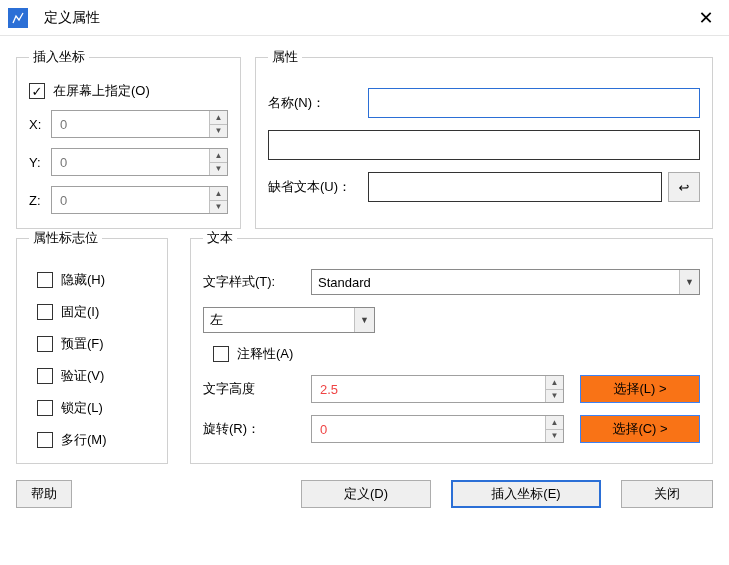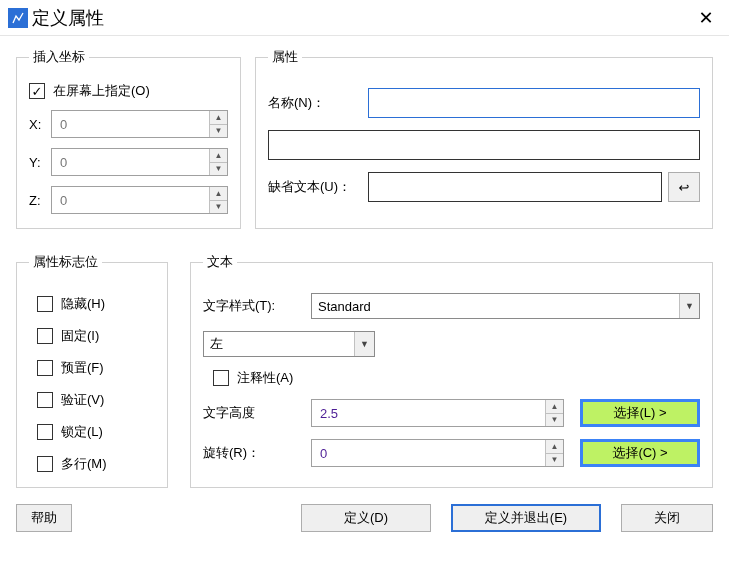--- a/index.html
+++ b/index.html
@@ -1,42 +1,42 @@
 <!DOCTYPE html>
 <html><head>
 <meta charset="utf-8">
 <style>
 * { box-sizing: border-box; margin: 0; padding: 0; font-family: "Microsoft YaHei", "SimSun", sans-serif; }
 body { width: 729px; height: 565px; background: #fff; font-size: 13px; color: #000; overflow: hidden; }
 
 .titlebar { height: 36px; display: flex; align-items: center; padding: 0 0 0 8px; border-bottom: 1px solid #e5e5e5; }
 .titlebar .app-icon { width: 20px; height: 20px; background: #2b6fd6; display: flex; align-items: center; justify-content: center; }
 .titlebar .app-icon svg { width: 14px; height: 14px; }
-.titlebar .title { margin-left: 4px; font-size: 18px; }
+.titlebar .title { margin-left: 16px; font-size: 14px; }
 .titlebar .close-x { margin-left: auto; width: 46px; height: 36px; display: flex; align-items: center; justify-content: center; font-size: 18px; cursor: default; }
 
 .content { padding: 12px 16px 6px 16px; }
 
 fieldset { border: 1px solid #d0d0d0; padding: 10px 12px 14px 12px; }
 legend { padding: 0 4px; font-size: 13px; }
 
 .row { display: flex; align-items: center; margin-top: 10px; }
 .row:first-of-type { margin-top: 6px; }
 
 .checkbox { width: 16px; height: 16px; border: 1px solid #333; background: #fff; display: inline-flex; align-items: center; justify-content: center; margin-right: 8px; flex-shrink: 0; cursor: default; }
 .checkbox.checked::after { content: "✓"; font-size: 13px; line-height: 1; }
 
 .coord-lbl { width: 22px; }
 .spinner-wrap { position: relative; flex: 1; }
 .spinner-input { width: 100%; height: 28px; border: 1px solid #a0a0a0; padding: 0 22px 0 8px; font-size: 13px; color: #777; background: #fff; }
 .spin-btns { position: absolute; right: 1px; top: 1px; bottom: 1px; width: 18px; display: flex; flex-direction: column; }
 .spin-btn { flex: 1; border-left: 1px solid #c0c0c0; background: #f0f0f0; display: flex; align-items: center; justify-content: center; font-size: 8px; color: #555; cursor: default; }
 .spin-btn:first-child { border-bottom: 1px solid #c0c0c0; }
 
-.top-row { display: flex; gap: 14px; margin-bottom: 24px; }
+.top-row { display: flex; gap: 14px; margin-bottom: 0; }
 .insert-coord { width: 225px; }
 .attr-group { flex: 1; }
 
 .attr-row { display: flex; align-items: center; margin-top: 12px; }
 .attr-row:first-child { margin-top: 4px; }
 .attr-lbl { width: 100px; }
 .attr-field { flex: 1; height: 30px; border: 1px solid #333; background: #fff; padding: 0 6px; }
 .attr-field.blue-border { border: 1px solid #2b6fd6; }
 .attr-field-wrap { flex: 1; display: flex; gap: 6px; }
 .icon-btn { width: 32px; height: 30px; border: 1px solid #adadad; background: #f0f0f0; display: flex; align-items: center; justify-content: center; font-size: 13px; cursor: default; }
@@ -48,23 +48,23 @@
 
 .txt-row { display: flex; align-items: center; margin-top: 12px; }
 .txt-row:first-child { margin-top: 4px; }
 .txt-lbl { width: 108px; }
 .select-wrap { position: relative; }
 .select-wrap.full { flex: 1; }
 .select-wrap.w160 { width: 172px; }
 .select { width: 100%; height: 26px; border: 1px solid #8a8a8a; background: #fff; padding: 0 24px 0 6px; display: flex; align-items: center; font-size: 13px; }
 .select-chev { position: absolute; right: 1px; top: 1px; bottom: 1px; width: 20px; background: #efefef; border-left: 1px solid #c0c0c0; display: flex; align-items: center; justify-content: center; font-size: 9px; color: #444; }
 
-.sel-btn { width: 120px; height: 28px; border: 3px solid #3b82f6; background: #bef264; display: flex; align-items: center; justify-content: center; cursor: default; margin-left: 16px; }
+.sel-btn { width: 120px; height: 28px; border: 1px solid #3b82f6; background: #f97316; display: flex; align-items: center; justify-content: center; cursor: default; margin-left: 16px; }
 .txt-spinner { width: 172px; }
-.txt-spinner .spinner-input { color: #4c1d95; }
+.txt-spinner .spinner-input { color: #ef4444; }
 
 .bottom-bar { display: flex; gap: 20px; padding: 10px 16px 10px 16px; align-items: center; }
 .flat-btn { height: 28px; border: 1px solid #adadad; background: #efefef; display: flex; align-items: center; justify-content: center; padding: 0 18px; cursor: default; font-size: 13px; }
 .flat-btn.w120 { width: 130px; }
 .flat-btn.primary { border: 2px solid #2b6fd6; }
 </style>
 </head>
 <body>
 
 <div class="titlebar">
@@ -230,18 +230,18 @@
 
 <div class="bottom-bar">
   <div class="flat-btn" style="padding:0 14px">
       <span>帮助</span>
     </div>
   <div style="flex:1"></div>
   <div class="flat-btn w120">
       <span>定义(D)</span>
     </div>
   <div class="flat-btn primary" style="width:150px">
-      <span>定义并退出(E)</span>
+      <span>插入坐标(E)</span>
     </div>
   <div class="flat-btn" style="width:92px">
       <span>关闭</span>
     </div>
 </div>
 
 </body></html>

